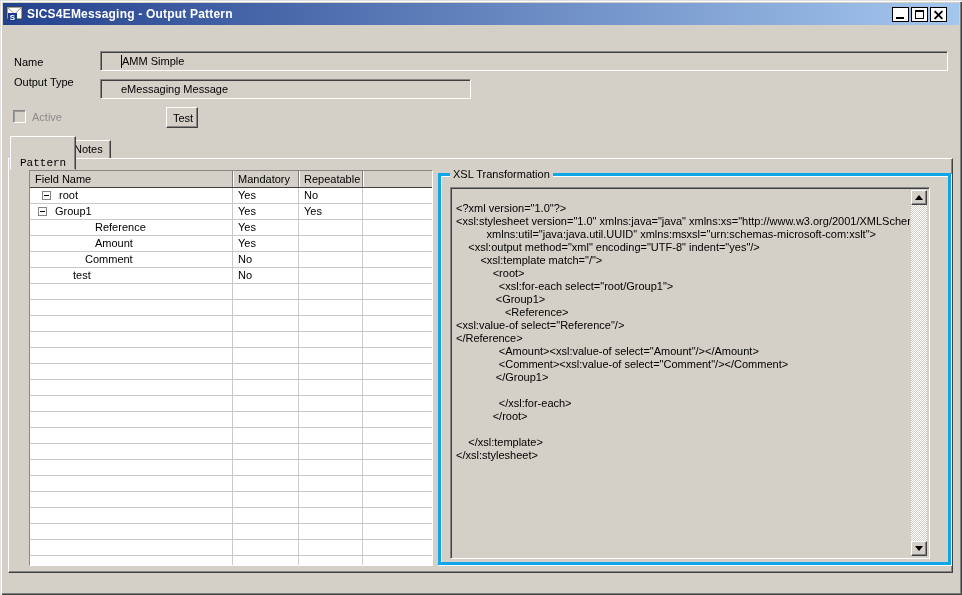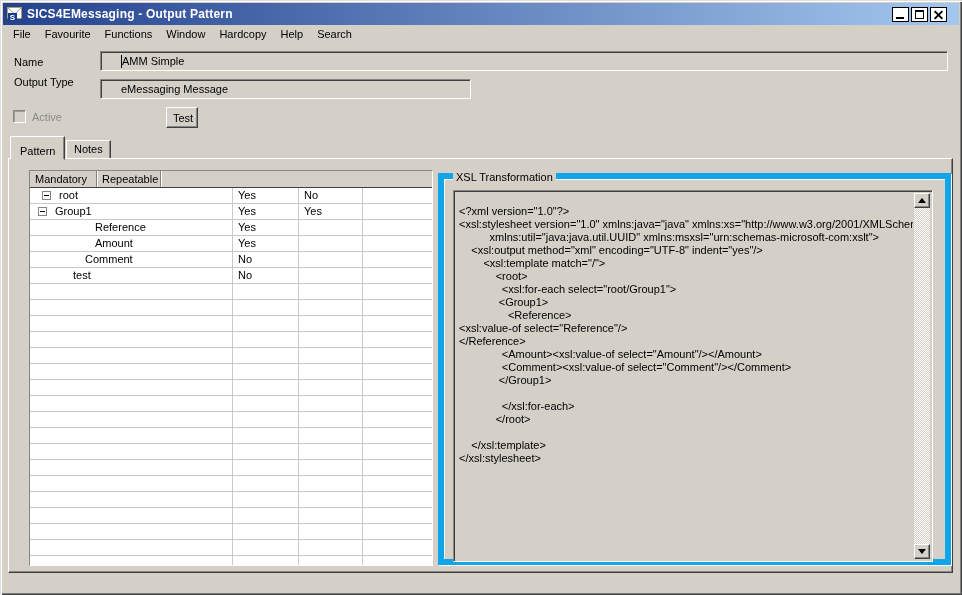--- a/index.html
+++ b/index.html
@@ -46,22 +46,22 @@
               background:#d4d0c8; border:1px solid; border-color:#868686 #fff #fff #868686;
               box-shadow: inset 1px 1px 0 #9c9c9c; }
   .active-label { position:absolute; left:32px; top:111px; color:#8b8b8b; }
   .btn { position:absolute; background:#d4d0c8; border:1px solid;
          border-color:#fff #404040 #404040 #fff; box-shadow: inset -1px -1px 0 #868686;
          text-align:center; cursor:default; font-family:inherit; font-size:11px; }
   .test-btn { left:166px; top:107px; width:32px; height:21px; line-height:19px; }
   
   .tab { position:absolute; background:#d4d0c8; border:1px solid;
          border-color:#fff #404040 #d4d0c8 #fff; text-align:center; }
-  .tab-pattern { left:10px; top:136px; height:24px; padding:4px 9px; line-height:21px;
-                 z-index:3; box-shadow: inset -1px 0 0 #868686; }
+  .tab-pattern { left:10px; top:136px; height:24px; padding:16px 9px; line-height:21px;
+                 z-index:3; box-shadow: inset -1px 0 0 #868686; font-family: Liberation Mono, monospace; }
   .tab-notes   { left:66px; top:140px; height:19px; padding:0 7px; line-height:17px;
                  z-index:1; box-shadow: inset -1px 0 0 #868686; }
   .tab-panel { position:absolute; left:8px; top:158px; width:945px; height:415px;
                background:#d4d0c8; border:1px solid; border-color:#fff #404040 #404040 #fff;
                box-shadow: inset -1px -1px 0 #868686; z-index:2; }
   
   .field-table { position:absolute; left:20px; top:11px; width:404px; height:396px;
                  border:1px solid; border-color:#868686 #fff #fff #868686;
                  background:#fff; overflow:hidden; }
   .thead { display:flex; height:17px; background:#d4d0c8; border-bottom:1px solid #404040; }
@@ -70,21 +70,21 @@
   .col-name { width:202px; } .col-mand { width:66px; } .col-rep { width:64px; } .col-last { flex:1; }
   .tr { display:flex; height:16px; border-bottom:1px solid #c9c9c9; background:#fff; }
   .td { line-height:15px; white-space:nowrap; overflow:hidden; }
   .td.col-mand,.td.col-rep,.td.col-last { border-left:1px solid #c9c9c9; padding-left:5px; }
   .expander { display:inline-block; width:9px; height:9px; border:1px solid #848484;
               background:#fff; margin-right:8px; vertical-align:-1px; }
   .expander .minus { display:block; width:5px; height:1px; background:#000; margin:3px auto 0; }
   .expander-spacer { display:inline-block; width:17px; }
   
   .xsl-group { position:absolute; left:429px; top:14px; width:513px; height:392px;
-               border:6px solid #0ea5e9; box-shadow: inset 1px 1px 0 #fff, 1px 1px 0 #fff; }
+               border:3px solid #0ea5e9; box-shadow: inset 1px 1px 0 #fff, 1px 1px 0 #fff; }
   .xsl-title { position:absolute; top:-8px; left:9px; background:#d4d0c8; padding:0 3px; }
   .xsl-area { position:absolute; left:9px; top:11px; width:480px; height:372px;
               background:#d4d0c8; border:1px solid; border-color:#868686 #fff #fff #868686;
               box-shadow: inset 1px 1px 0 #404040; }
   .xsl-code { position:absolute; left:2px; top:2px; right:19px; bottom:2px; overflow:hidden;
               white-space:pre; line-height:13px; padding:1px 0 0 3px;
               font-family:"Liberation Sans", sans-serif; font-size:11px; }
   .scrollbar { position:absolute; top:2px; right:2px; bottom:2px; width:16px;
                background-color:#d4d0c8;
                background-image:
@@ -121,29 +121,20 @@
       <button class="winbtn">
           <span class="glyph-max"></span>
         </button>
       <button class="winbtn">
           <span class="glyph-close-a"></span>
           <span class="glyph-close-b"></span>
         </button>
     </span>
   </div>
 
-  <div class="menubar">
-      <span class="menu-item">File</span>
-      <span class="menu-item">Favourite</span>
-      <span class="menu-item">Functions</span>
-      <span class="menu-item">Window</span>
-      <span class="menu-item">Hardcopy</span>
-      <span class="menu-item">Help</span>
-      <span class="menu-item">Search</span>
-    </div>
 
   <span class="lbl" style="left:14px; top:56px;">Name</span>
   <div class="field name-field">
     <span class="val">
         <span class="caret"></span>
         <span>AMM Simple</span>
       </span>
   </div>
 
   <span class="lbl" style="left:14px; top:76px;">Output Type</span>
@@ -157,20 +148,21 @@
   <span class="active-label">Active</span>
   <button class="btn test-btn">Test</button>
 
   <div class="tab tab-pattern">Pattern</div>
   <div class="tab tab-notes">Notes</div>
 
   <div class="tab-panel">
 
     <div class="field-table">
       <div class="thead">
+        <div class="th col-name">Field Name</div>
         <div class="th col-mand">Mandatory</div>
         <div class="th col-rep">Repeatable</div>
         <div class="th col-last"></div>
       </div>
       <div>
           <div class="tr">
             <div class="td col-name" style="padding-left: 12px;"><span class="expander"><span class="minus"></span></span><span>root</span></div>
             <div class="td col-mand">Yes</div>
             <div class="td col-rep">No</div>
             <div class="td col-last"></div>

